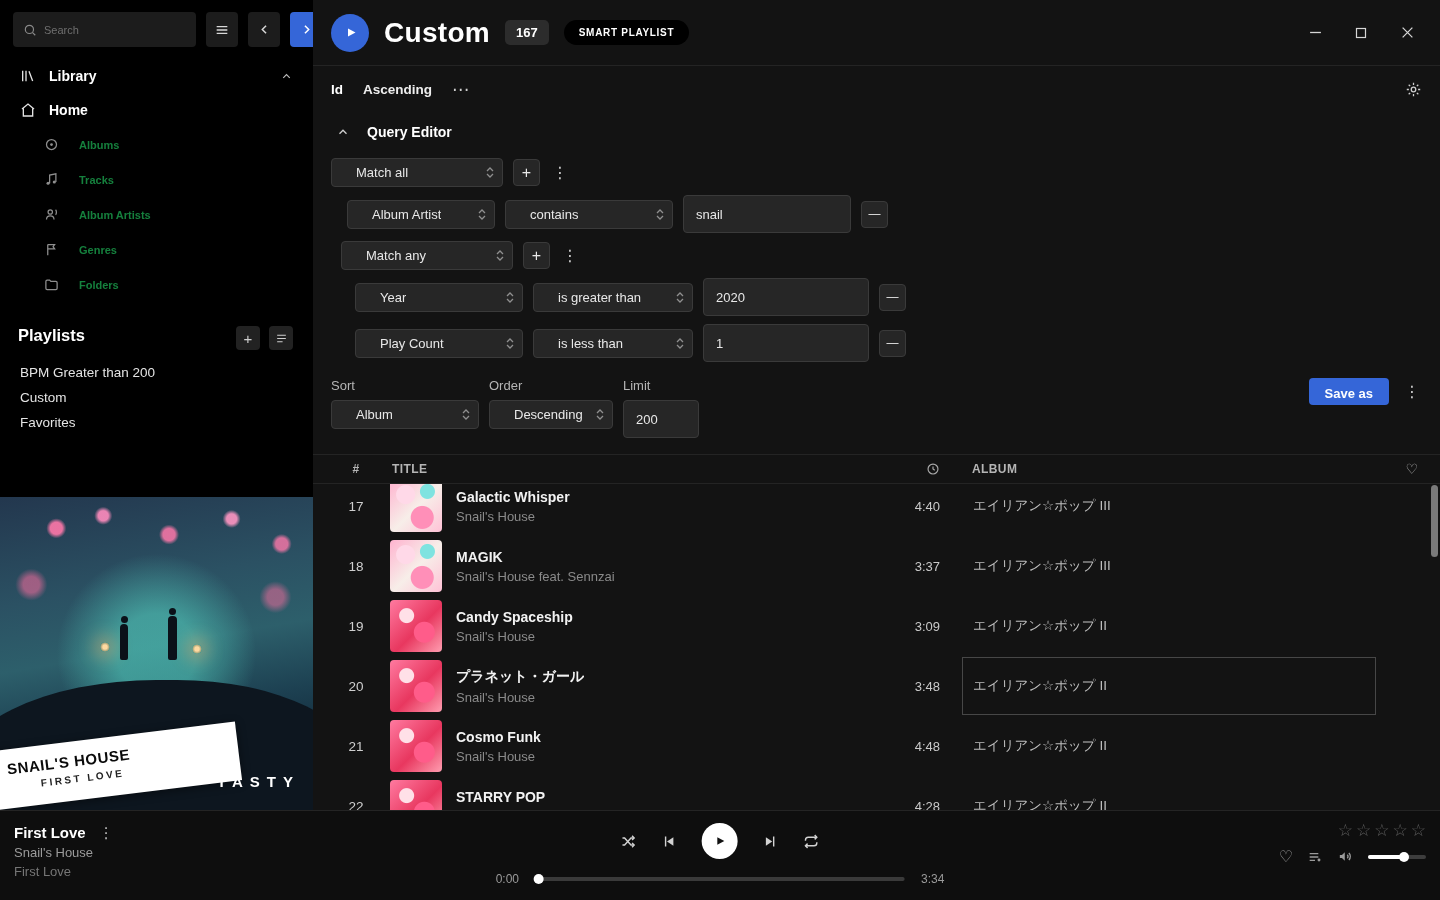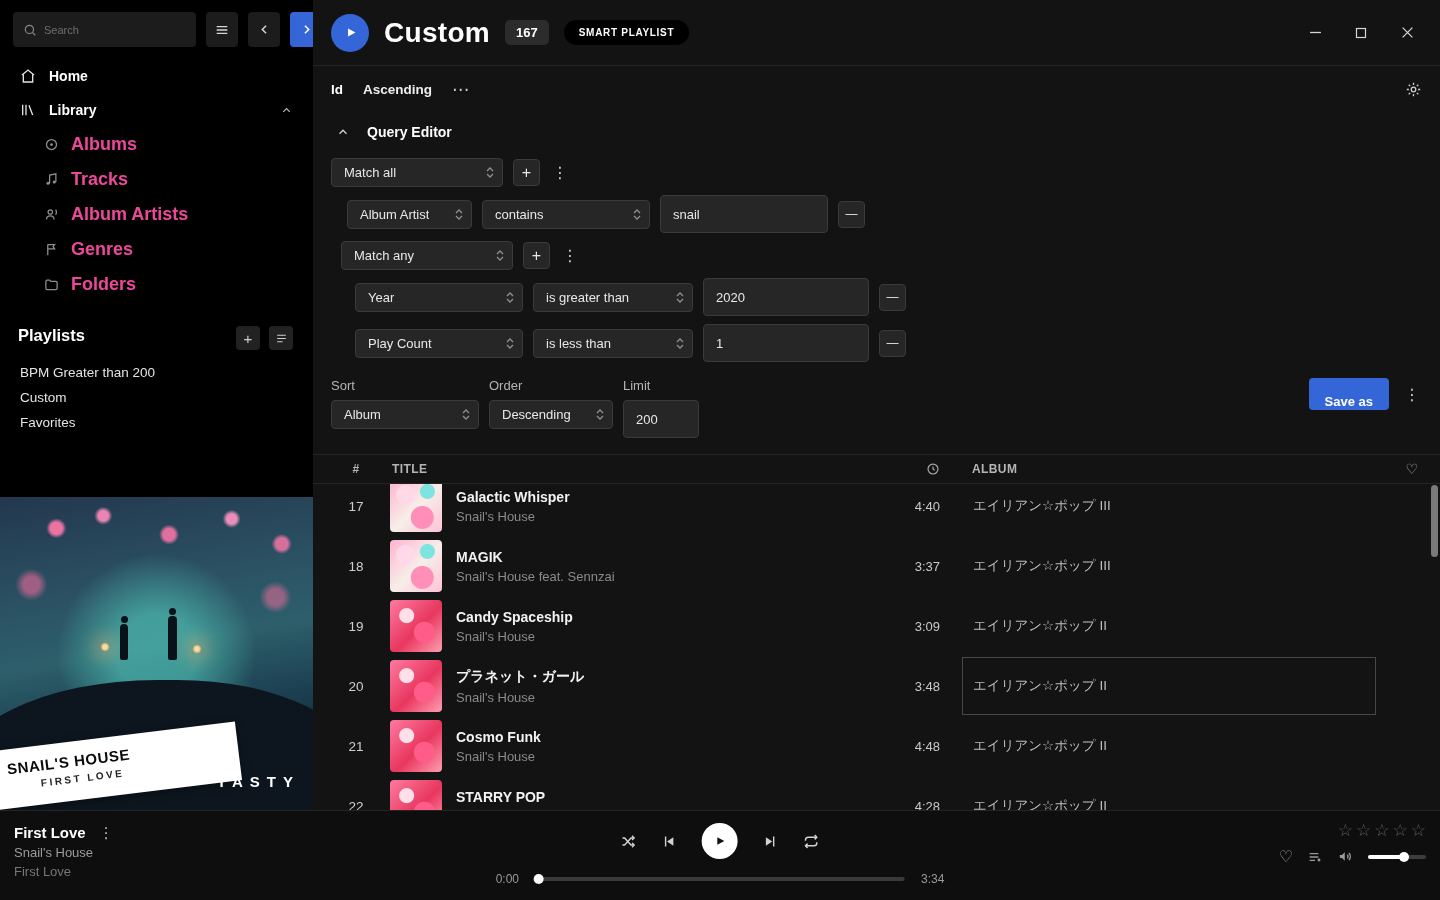--- a/index.html
+++ b/index.html
@@ -24,21 +24,21 @@
   .sidebar-top{display:flex;gap:10px;padding:12px 13px;align-items:center}
   .search-box{flex:1;height:35px;background:#1c1c1c;border-radius:4px;display:flex;align-items:center;padding:0 10px;gap:7px}
   .search-box input{flex:1;min-width:0;background:transparent;border:none;outline:none;color:#ddd;font-size:11px}
   .search-box input::placeholder{color:#6f6f6f}
   .sq-icon-btn{width:32px;height:35px;min-width:32px;border-radius:4px;background:#1c1c1c;display:flex;align-items:center;justify-content:center;color:#d8d8d8}
   .sq-icon-btn.accent{background:var(--accent);color:#fff}
 
   .nav-item{display:flex;align-items:center;gap:13px;padding:9px 20px;color:#fff;font-weight:700;font-size:14px;cursor:pointer}
   .nav-item .grow{flex:1}
   .nav-item .ic{display:flex;color:#e3e3e3}
-  .sub-item{display:flex;align-items:center;gap:12px;padding:0 20px 0 44px;height:35px;color:#ec4899;font-weight:700;font-size:18px;cursor:pointer}
+  .sub-item{display:flex;align-items:center;gap:20px;padding:0 20px 0 44px;height:35px;color:#15803d;font-weight:700;font-size:11px;cursor:pointer}
   .sub-item .ic{display:flex;color:#8f8f8f}
 
   .playlists-head{display:flex;align-items:flex-start;gap:9px;padding:24px 20px 10px 18px}
   .playlists-head h2{flex:1;font-size:16.5px;font-weight:700;color:#fff}
   .mini-btn{width:24px;height:24px;border-radius:4px;background:#222;color:#d0d0d0;display:flex;align-items:center;justify-content:center;font-size:15px;line-height:15px}
   .playlist-item{padding:4px 20px;font-size:13.5px;color:#e4e4e4;cursor:pointer;line-height:17px;white-space:nowrap}
 
   .sidebar-art{margin-top:auto;height:313px;position:relative;overflow:hidden;
     background:
       radial-gradient(circle at 18% 10%, rgba(255,120,170,.9) 0 6px, transparent 10px),
@@ -80,33 +80,33 @@
   .sort-order{font-size:13.5px;font-weight:600;color:#eee}
   .dots{color:#cfcfcf;font-size:17px;line-height:17px}
   .gear-btn{margin-left:auto;color:#cfcfcf;display:flex}
 
   .qe{padding:4px 18px 16px}
   .qe-head{display:flex;align-items:center;gap:12px;margin:6px 0 16px}
   .qe-collapse{width:24px;height:20px;display:flex;align-items:center;justify-content:center;color:#cfcfcf}
   .qe-title{font-size:14px;font-weight:600;color:#fff}
   .qe-row{display:flex;align-items:center;gap:10px;margin-bottom:8px}
   .ind-1{margin-left:16px}.ind-g{margin-left:10px}.ind-2{margin-left:24px}
-  .select{height:29px;background:var(--bg-ctrl);border:1px solid var(--bd-ctrl);border-radius:4px;display:flex;align-items:center;justify-content:space-between;gap:8px;padding:0 8px 0 12px;color:#e8e8e8;font-size:13px;cursor:pointer}
+  .select{height:29px;background:var(--bg-ctrl);border:1px solid var(--bd-ctrl);border-radius:4px;display:flex;align-items:center;justify-content:space-between;gap:8px;padding:0 8px 0 24px;color:#e8e8e8;font-size:13px;cursor:pointer}
   .select .lbl{white-space:nowrap;overflow:hidden;text-overflow:ellipsis}
   .caret{display:flex;flex-direction:column;gap:1px;color:#8f8f8f}
   .text-input{height:38px;background:var(--bg-ctrl);border:1px solid var(--bd-ctrl);border-radius:4px;color:#e8e8e8;font-size:13px;padding:0 12px;outline:none}
   .qe-btn{width:27px;height:27px;min-width:27px;border-radius:4px;background:var(--bg-ctrl);border:1px solid var(--bd-ctrl);color:#e8e8e8;display:flex;align-items:center;justify-content:center;font-size:16px;line-height:16px}
   .dots-btn{width:20px;height:27px;display:flex;align-items:center;justify-content:center;color:#cfcfcf;font-size:16px}
-  .w172{width:172px}.w156{width:125px}.w168{width:168px}.w160{width:160px}.w166{width:166px}.w148{width:148px}.w124{width:124px}.w76{width:76px}
+  .w172{width:172px}.w156{width:148px}.w168{width:168px}.w160{width:160px}.w166{width:166px}.w148{width:148px}.w124{width:124px}.w76{width:76px}
 
   .qe-meta{display:flex;align-items:flex-start;gap:10px;margin-top:16px}
   .meta-group{display:flex;flex-direction:column;gap:7px}
   .meta-group label{font-size:13px;color:#b5b5b5}
   .meta-right{margin-left:auto;display:flex;align-items:center;gap:13px}
-  .save-btn{height:27px;padding:16px 16px;background:var(--accent);color:#fff;border-radius:4px;font-size:13px;font-weight:700}
+  .save-btn{height:27px;padding:8px 16px;background:var(--accent);color:#fff;border-radius:4px;font-size:13px;font-weight:700}
 
   
   .tracklist{flex:1;min-height:0;display:flex;flex-direction:column;border-top:1px solid var(--line)}
   .t-grid{display:grid;grid-template-columns:64px minmax(0,1fr) 86px 430px 56px;align-items:center}
   .t-head{height:29px;border-bottom:1px solid var(--line);color:#b5b5b5;font-size:12px;font-weight:700;letter-spacing:.4px;background:var(--bg-main);position:relative;z-index:2}
   .t-head .c-idx{display:flex;justify-content:center;padding-left:22px}
   .t-head .c-title{padding-left:15px}
   .t-head .c-dur{display:flex;justify-content:flex-end;padding-right:14px;color:#a9a9a9}
   .t-head .c-album{padding-left:18px}
   .t-head .c-fav{display:flex;justify-content:center;font-size:14px;color:#a9a9a9}
@@ -192,40 +192,40 @@
           <svg width="15" height="15" viewBox="0 0 24 24" fill="none" stroke="currentColor" stroke-width="2.4">
               <path d="M9.5 6l6 6-6 6"></path>
             </svg>
         </span>
       </button>
     </div>
 
     <div class="nav-item">
       <span class="ic">
         <svg width="16" height="16" viewBox="0 0 24 24" fill="none" stroke="currentColor" stroke-width="2">
-            <path d="M3 10.5L12 3l9 7.5"></path>
-            <path d="M5 9.5V21h14V9.5"></path>
-          </svg>
-      </span>
-      <span>Home</span>
-    </div>
-
-    <div class="nav-item">
-      <span class="ic">
-        <svg width="16" height="16" viewBox="0 0 24 24" fill="none" stroke="currentColor" stroke-width="2">
             <path d="M4 4v16M9 4v16M13.5 5l5.5 14.5"></path>
           </svg>
       </span>
       <span>Library</span>
       <span class="grow"></span>
       <span class="ic">
         <svg width="13" height="13" viewBox="0 0 24 24" fill="none" stroke="#bbb" stroke-width="2.2">
             <path d="M6 14.5l6-6 6 6"></path>
           </svg>
       </span>
+    </div>
+
+    <div class="nav-item">
+      <span class="ic">
+        <svg width="16" height="16" viewBox="0 0 24 24" fill="none" stroke="currentColor" stroke-width="2">
+            <path d="M3 10.5L12 3l9 7.5"></path>
+            <path d="M5 9.5V21h14V9.5"></path>
+          </svg>
+      </span>
+      <span>Home</span>
     </div>
 
     <div class="sub-items">
       <div class="sub-item">
         <span class="ic">
           <svg width="15" height="15" viewBox="0 0 24 24" fill="none" stroke="currentColor" stroke-width="2">
               <circle cx="12" cy="12" r="8"></circle>
               <circle cx="12" cy="12" r="2.2" fill="currentColor" stroke="none"></circle>
             </svg>
         </span>

